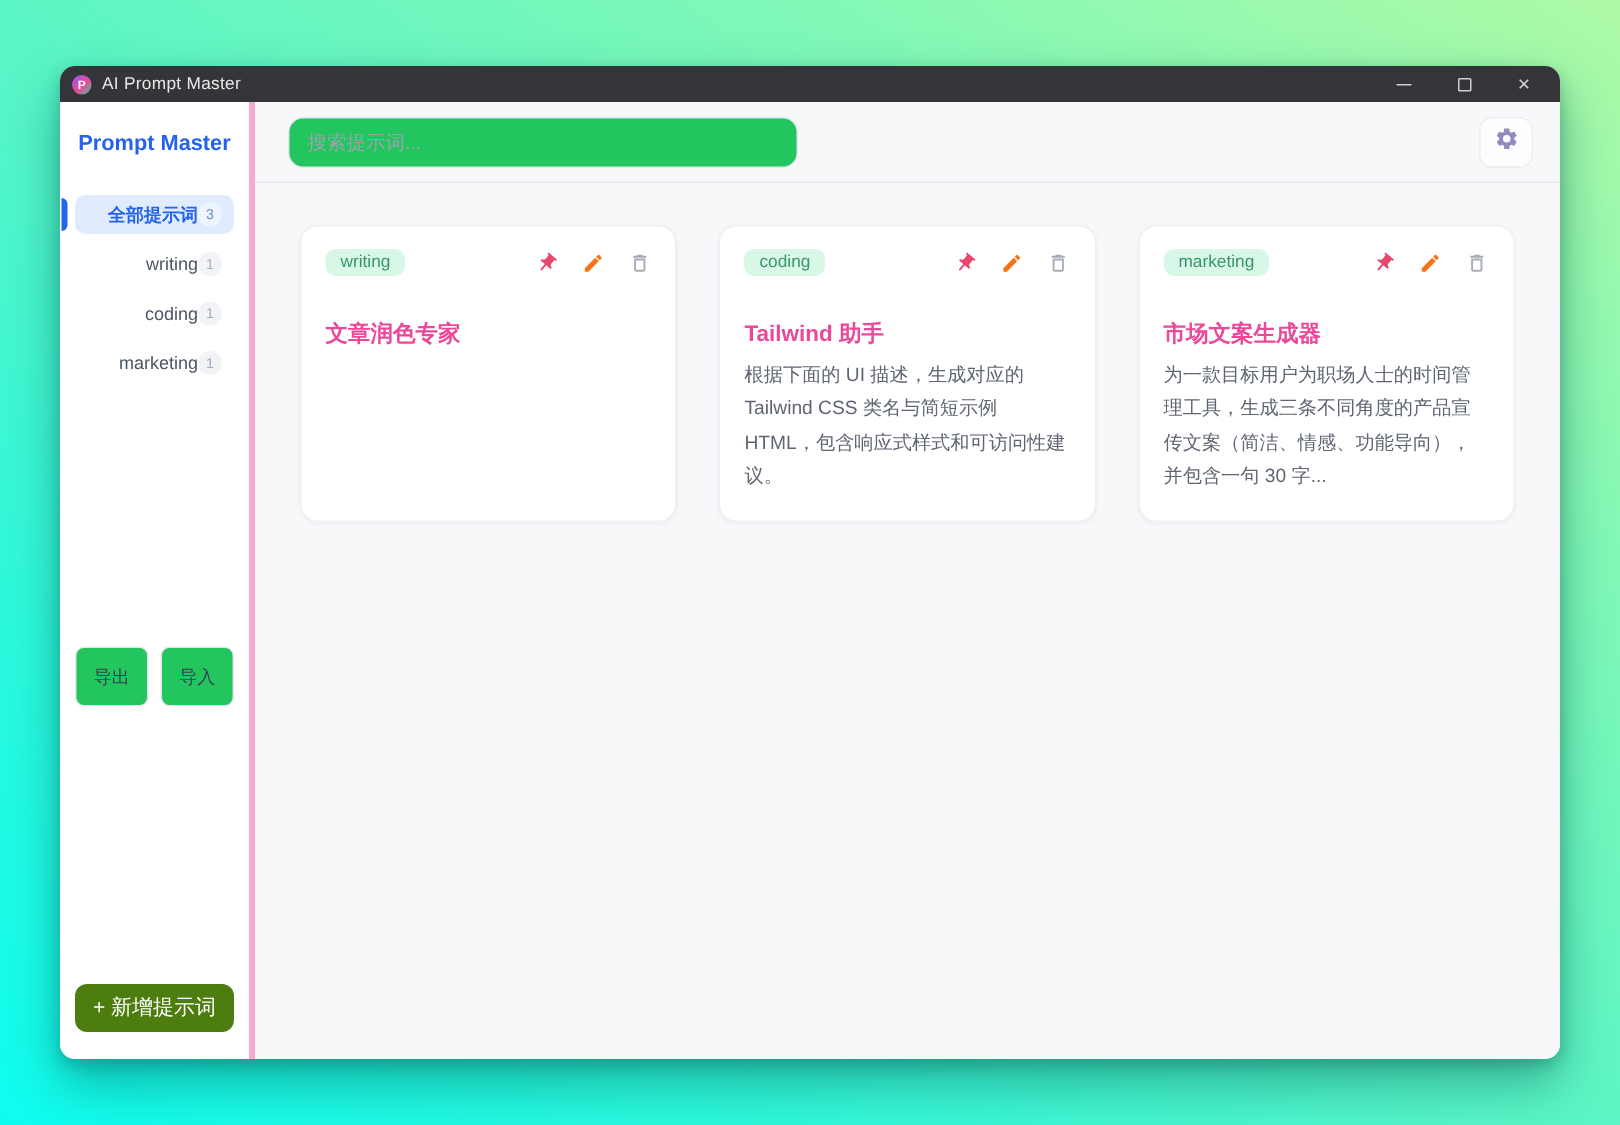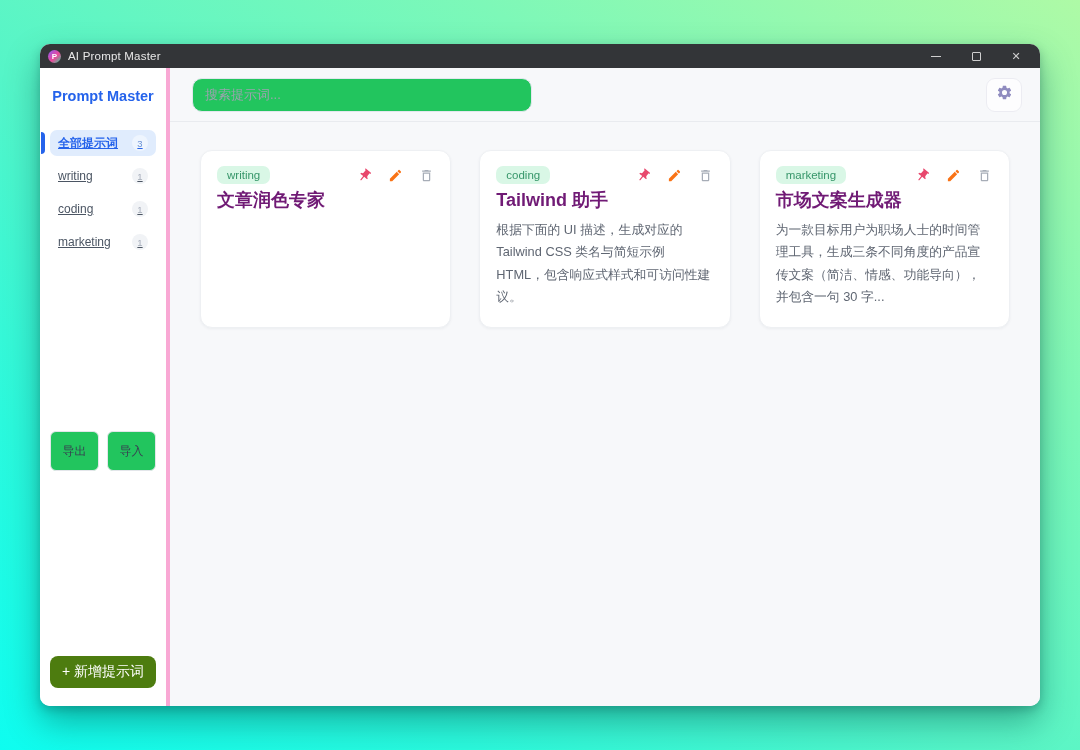--- a/index.html
+++ b/index.html
@@ -37,22 +37,22 @@
   
   .win-body { flex:1; display:flex; min-height:0; }
   .sidebar {
     width:130px; background:#ffffff; border-right:4px solid #f9a8d4;
     display:flex; flex-direction:column; padding:20px 10px 18px 10px; flex-shrink:0;
   }
   .brand { color:#2563eb; font-weight:bold; font-size:14.5px; text-align:center; margin-bottom:26px; }
   .nav { display:flex; flex-direction:column; gap:7px; }
   .nav-item {
     position:relative; height:26px; border-radius:7px; padding:0 8px;
-    display:flex; align-items:center; justify-content:space-between;
-    font-size:12px; color:#4b5563; cursor:pointer;text-decoration:underline;
+    display:flex; align-items:center; justify-content:flex-end;
+    font-size:12px; color:#4b5563; cursor:pointer;
   }
   .nav-item.active { background:#e0ecfd; color:#2563eb; font-weight:bold; }
   .nav-accent {
     position:absolute; left:-9px; top:2px; bottom:2px; width:4px;
     border-radius:0 4px 4px 0; background:#2563eb;
   }
   .nav-badge {
     min-width:16px; height:16px; border-radius:8px; background:#f1f3f6;
     color:#a6adba; font-size:9.5px; font-weight:normal;
     display:flex; align-items:center; justify-content:center; padding:0 4px;
@@ -94,21 +94,21 @@
     padding:15px 16px 18px 16px; box-shadow:0 1px 3px rgba(20,30,50,.05);
   }
   .card-top { display:flex; align-items:center; }
   .tag-pill {
     background:#d9f7e6; color:#37966a; font-size:11.5px;
     padding:3px 10px; border-radius:7px;
   }
   .card-actions { margin-left:auto; display:flex; align-items:center; gap:15px; }
   .icon-btn { width:16px; height:16px; display:flex; align-items:center; justify-content:center; cursor:pointer; }
   .icon-btn svg { width:15px; height:15px; }
-  .card-title { font-size:18px; font-weight:bold; color:#701a75; margin-top:4px; }
+  .card-title { font-size:15px; font-weight:bold; color:#ec4899; margin-top:29px; }
   .card-desc { font-size:12.8px; color:#5f6672; line-height:1.75; margin-top:7px; }
 </style>
 </head>
 <body>
 
 <div class="window">
 
   <div class="titlebar">
     <div class="app-logo">P</div>
     <div class="app-title">AI Prompt Master</div>

